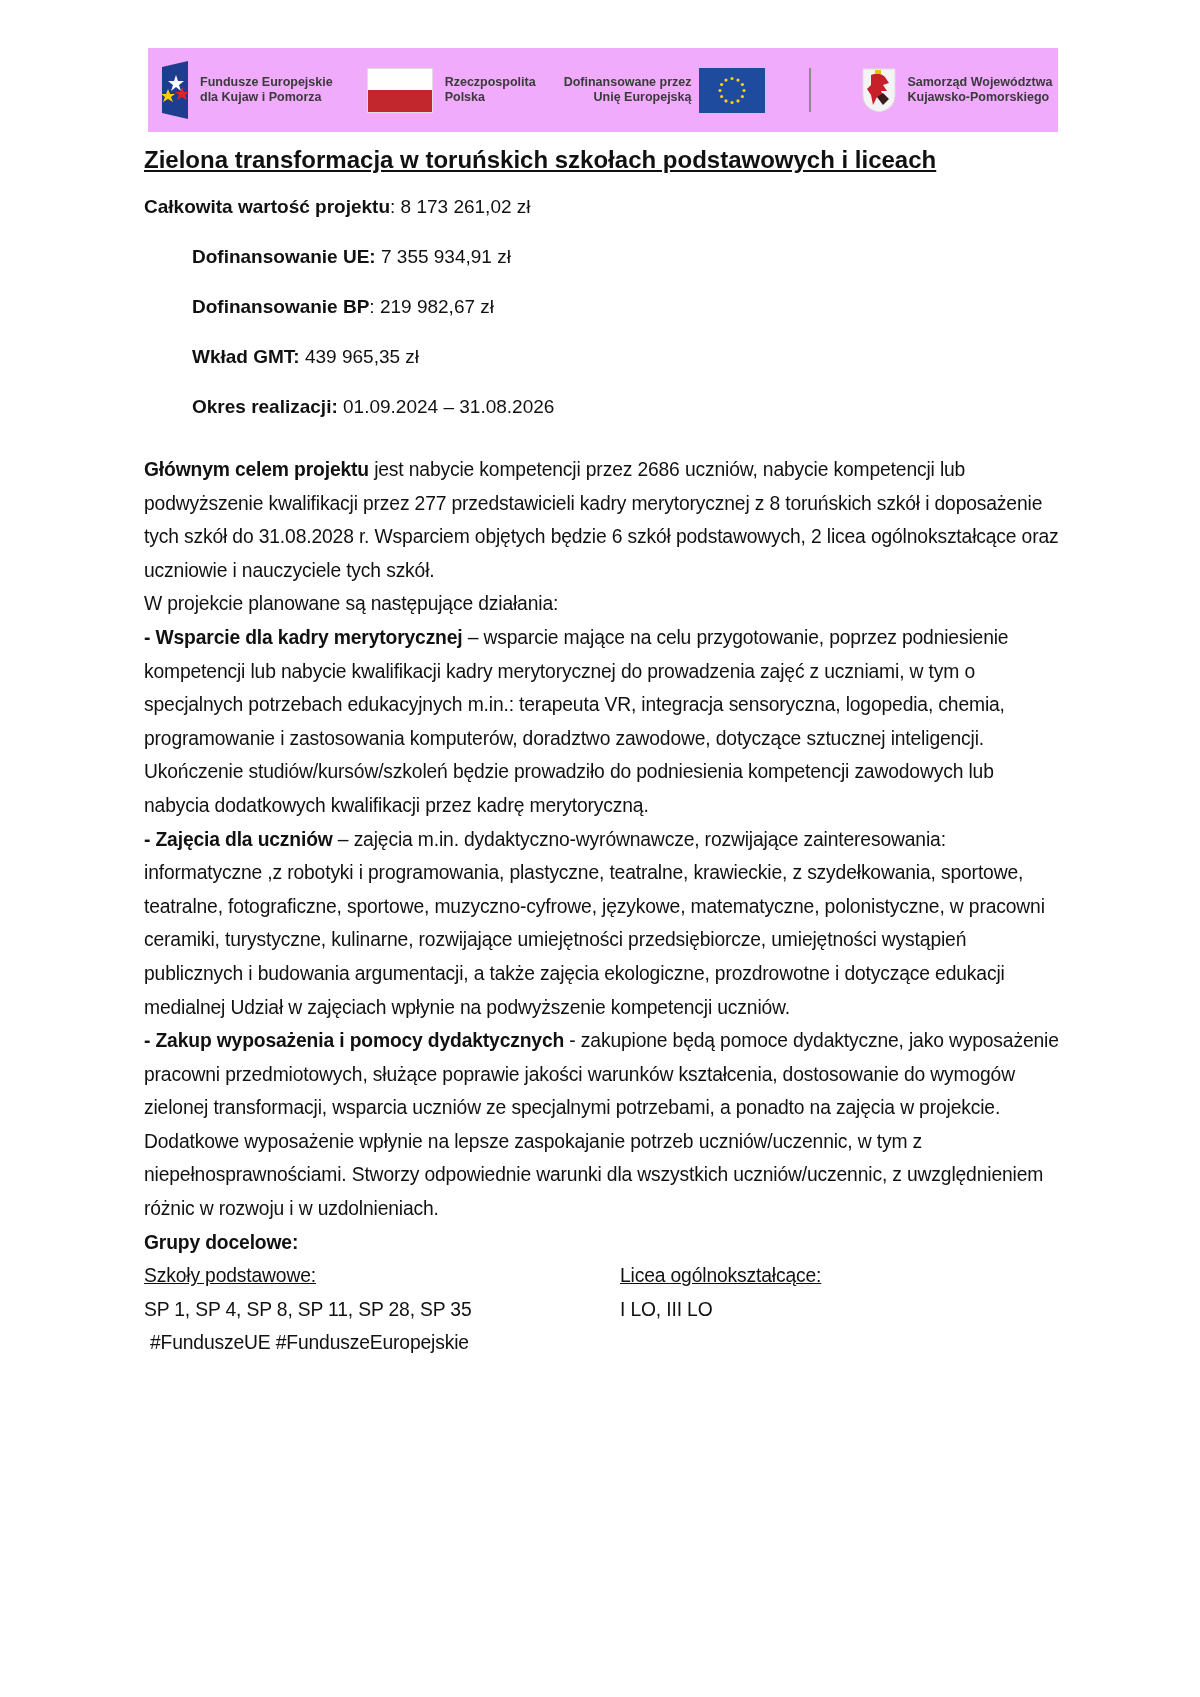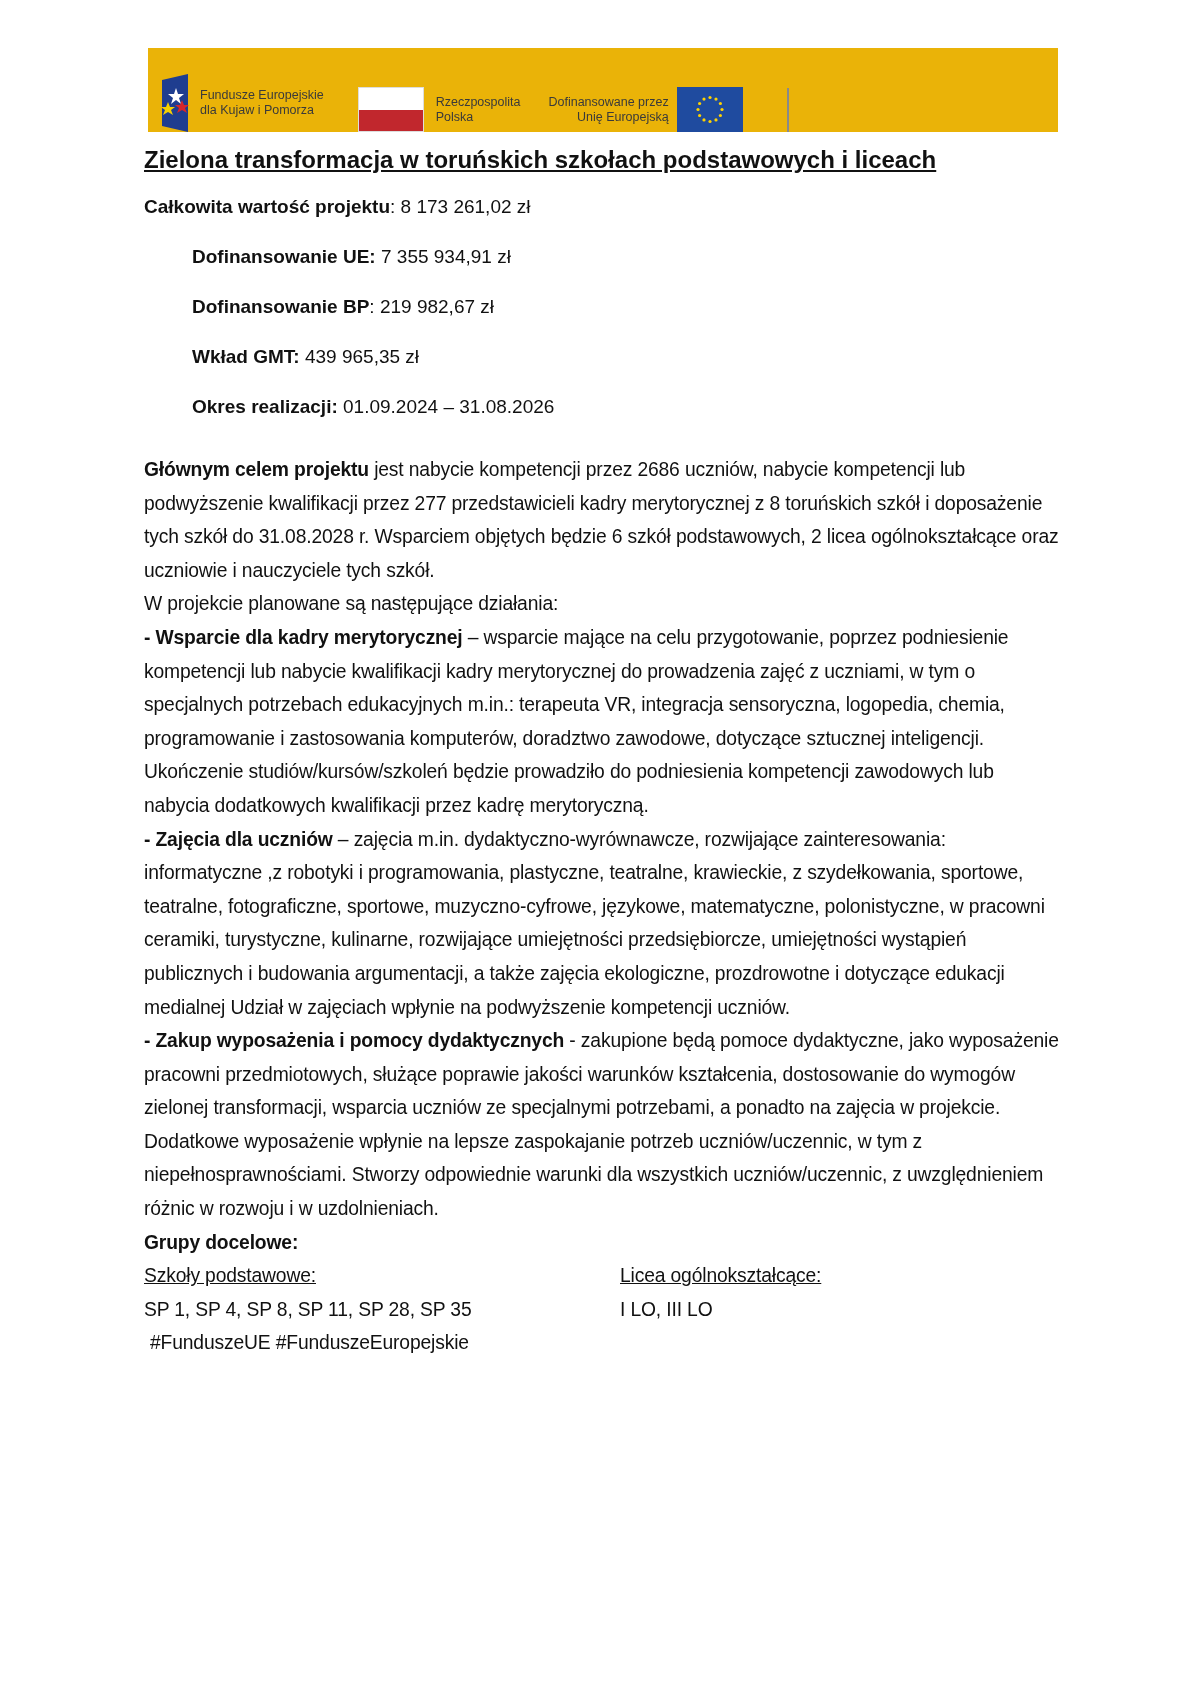--- a/index.html
+++ b/index.html
@@ -2,21 +2,21 @@
 <html><head>
 <meta charset="utf-8">
 <style>
   html, body { margin: 0; padding: 0; background: #ffffff; }
   body { width: 1200px; height: 1697px; position: relative; overflow: hidden;
          font-family: "Liberation Sans", sans-serif; color: #111; }
   .page { position: absolute; left: 0; top: 0; width: 1200px; height: 1697px; background: #fff; }
 
   
   .logos { position: absolute; left: 148px; top: 48px; width: 910px; height: 84px;
-           background: #eab308; display: flex; align-items: flex-end; }
+           background: #f0abfc; display: flex; align-items: center; font-weight: bold; }
   .logo { display: flex; align-items: center; }
   .logo-text { font-size: 12.5px; line-height: 15px; color: #3a3a3a; }
   .fe-mark { width: 32px; height: 58px; margin-left: 10px; margin-right: 10px; }
   .pl-flag { width: 66px; height: 45px; margin-left: 34px; margin-right: 12px; border: 1px solid #ddd; box-sizing: border-box; display:flex; flex-direction:column; }
   .pl-flag .w { flex: 1; background: #fff; }
   .pl-flag .r { flex: 1; background: #c1272d; }
   .eu-text { margin-left: 28px; text-align: right; }
   .eu-flag { width: 66px; height: 45px; background: #1f4b9f; margin-left: 8px; }
   .divider { width: 2px; height: 44px; background: #8a8a8a; margin-left: 44px; }
   .coat { width: 36px; height: 46px; margin-left: 50px; margin-right: 10px; }
@@ -84,20 +84,32 @@
             <circle cx="22.60769515458674" cy="28.500000000000007" r="1.6"></circle>
             <circle cx="21" cy="22.500000000000004" r="1.6"></circle>
             <circle cx="22.607695154586736" cy="16.5" r="1.6"></circle>
             <circle cx="26.999999999999993" cy="12.10769515458674" r="1.6"></circle>
           </g>
       </svg>
     </div>
 
     <div class="divider"></div>
 
+    <div class="logo">
+      <svg class="coat" viewBox="0 0 36 46">
+        <path d="M2,2 H34 V28 Q34,42 18,45 Q2,42 2,28 Z" fill="#f4f4f4" stroke="#ddd"></path>
+        <path d="M10,8 Q18,4 24,10 L28,16 L22,18 L26,24 L20,24 L24,32 L16,30 L12,38 L10,28 L6,22 L10,18 Z" fill="#c8202a"></path>
+        <path d="M16,30 L22,26 L28,32 L22,38 Z" fill="#3a1a1a"></path>
+        <rect x="14" y="3" width="6" height="4" fill="#e6c200"></rect>
+      </svg>
+      <div class="logo-text">
+        <div>Samorząd Województwa</div>
+        <div>Kujawsko-Pomorskiego</div>
+      </div>
+    </div>
   </div>
 
   <div class="doc">
     <h1 class="title">Zielona transformacja w toruńskich szkołach podstawowych i liceach</h1>
 
     <p class="meta m1"><b>Całkowita wartość projektu</b><span>: </span><span>8 173 261,02  zł</span></p>
     <p class="meta m"><b>Dofinansowanie UE:</b><span> </span><span>7 355 934,91 zł</span></p>
     <p class="meta m"><b>Dofinansowanie BP</b><span>: </span><span>219 982,67 zł</span></p>
     <p class="meta m"><b>Wkład GMT:</b><span>  </span><span>439 965,35 zł</span></p>
     <p class="meta m"><b>Okres realizacji:</b><span> </span><span>01.09.2024 – 31.08.2026</span></p>

